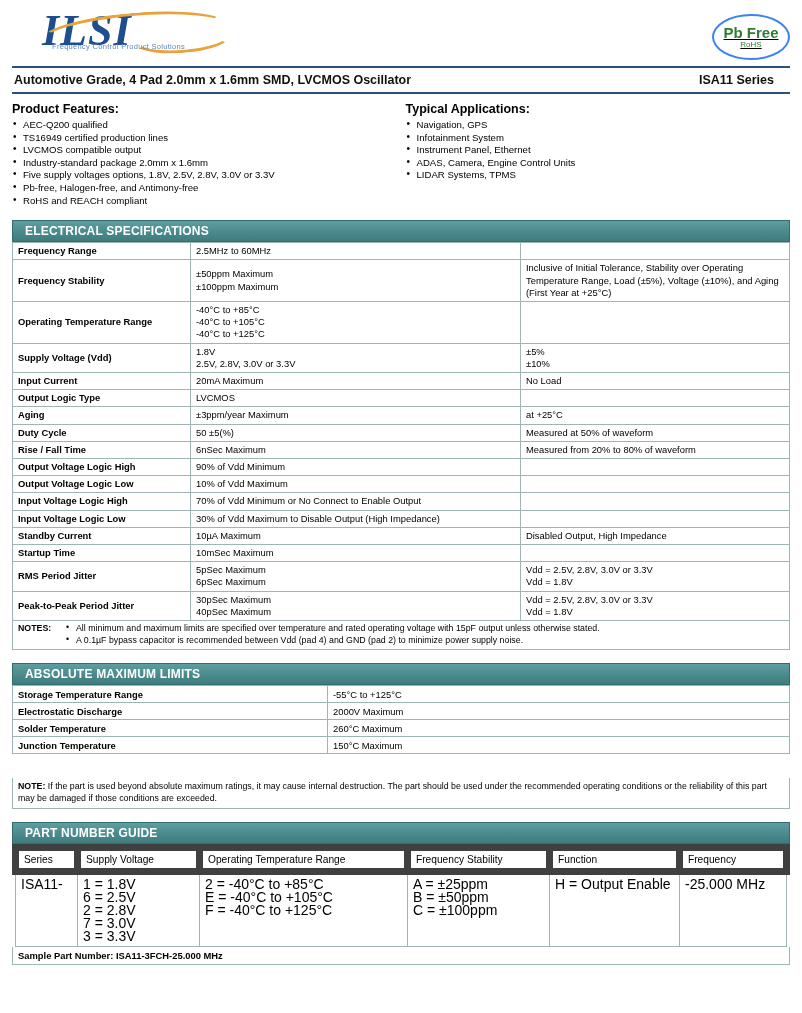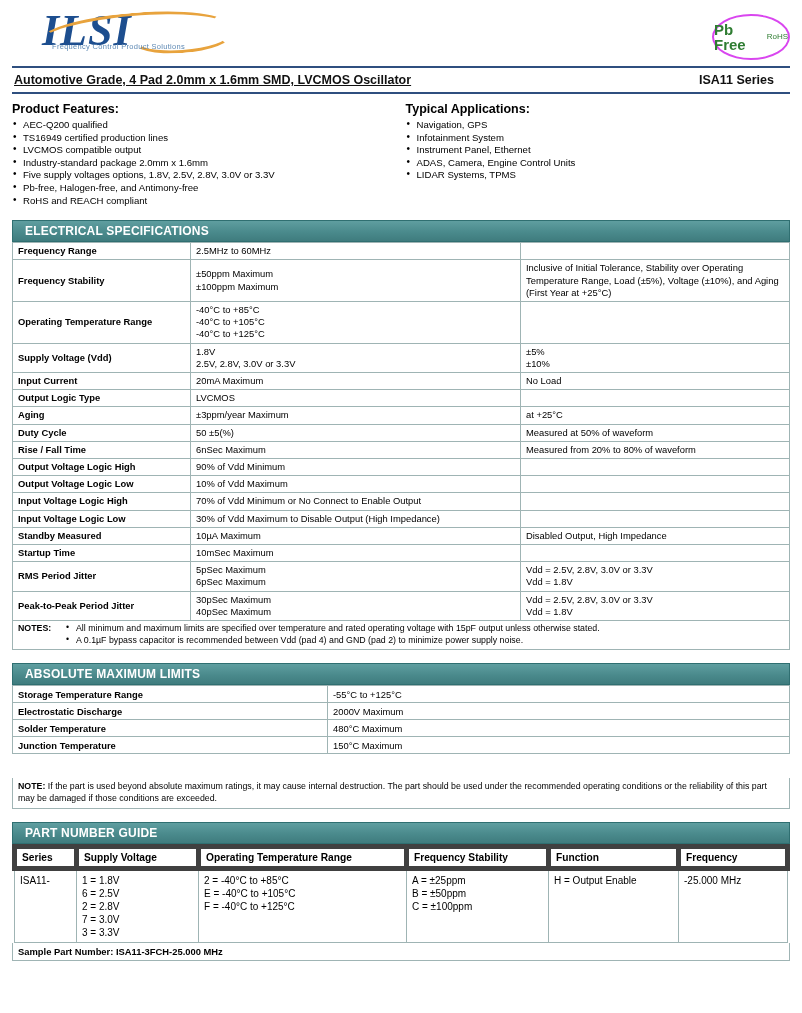--- a/index.html
+++ b/index.html
@@ -55,27 +55,28 @@
   .logo-tag {
     position: absolute;
     left: 40px; top: 33px;
     font-size: 7.5px;
     color: #5f8ab5;
     letter-spacing: 0.3px;
     font-family: "Liberation Sans", sans-serif;
   }
   .pbfree {
     width: 78px; height: 46px;
-    border: 2px solid #d946ef;
+    border: 2px solid #3b82f6;
     border-radius: 50%;
     display: flex;
-    flex-direction: row;
+    flex-direction: column;
     align-items: center;
     justify-content: center;
     margin-top: 2px;
+    text-decoration: underline;
   }
   .pbfree .pb-main {
     color: #2f7d32;
     font-weight: bold;
     font-size: 15px;
     line-height: 15px;
   }
   .pbfree .pb-sub {
     color: #2f7d32;
     font-size: 8px;
@@ -89,21 +90,20 @@
     padding: 5px 2px 5px 2px;
     display: flex;
     align-items: center;
     justify-content: space-between;
     margin-top: 2px;
   }
   .titlebar .t-left {
     font-size: 12.5px;
     font-weight: bold;
     color: #111;
-    text-decoration: underline;
   }
   .titlebar .t-right {
     font-size: 12.5px;
     font-weight: bold;
     color: #111;
     margin-right: 14px;
   }
 
   
   .two-col {
@@ -203,31 +203,31 @@
     border: 1px solid #9fb4b4;
     font-size: 9.4px;
     padding: 2.5px 5px;
     color: #000;
   }
   table.amax td.label { font-weight: bold; width: 315px; }
 
   
   table.png { width: 100%; border-collapse: collapse; table-layout: fixed; }
   table.png th {
-    border: 5px solid #404040;
+    border: 7px solid #404040;
     font-size: 10.2px;
-    font-weight: bold;
+    font-weight: normal;
     text-align: left;
     padding: 3px 5px;
     color: #000;
     background: #fff;
   }
   table.png td {
     border: 1px solid #9fb4b4;
-    font-size: 10px;
+    font-size: 14px;
     padding: 3px 5px;
     vertical-align: top;
     color: #000;
     line-height: 13px;
   }
   .sample {
     border: 1px solid #9fb4b4;
     border-top: none;
     font-size: 9.4px;
     font-weight: bold;
@@ -350,21 +350,21 @@
           <td class="label">Input Voltage Logic High</td>
           <td class="mid nowrap-lines">70% of Vdd Minimum or No Connect to Enable Output</td>
           <td class="nowrap-lines"></td>
         </tr>
         <tr>
           <td class="label">Input Voltage Logic Low</td>
           <td class="mid nowrap-lines">30% of Vdd Maximum to Disable Output (High Impedance)</td>
           <td class="nowrap-lines"></td>
         </tr>
         <tr>
-          <td class="label">Standby Measured</td>
+          <td class="label">Standby Current</td>
           <td class="mid nowrap-lines">10µA Maximum</td>
           <td class="nowrap-lines">Disabled Output, High Impedance</td>
         </tr>
         <tr>
           <td class="label">Startup Time</td>
           <td class="mid nowrap-lines">10mSec Maximum</td>
           <td class="nowrap-lines"></td>
         </tr>
         <tr>
           <td class="label">RMS Period Jitter</td>
@@ -398,21 +398,21 @@
         <tr>
           <td class="label">Storage Temperature Range</td>
           <td>-55°C to +125°C</td>
         </tr>
         <tr>
           <td class="label">Electrostatic Discharge</td>
           <td>2000V Maximum</td>
         </tr>
         <tr>
           <td class="label">Solder Temperature</td>
-          <td>480°C Maximum</td>
+          <td>260°C Maximum</td>
         </tr>
         <tr>
           <td class="label">Junction Temperature</td>
           <td>150°C Maximum</td>
         </tr>
       </tbody>
     </table>
     <div class="note-block">
       <b>NOTE:</b><span> If the part is used beyond absolute maximum ratings, it may cause internal destruction. The part should be used under the recommended operating conditions or the reliability of this part may be damaged if those conditions are exceeded.</span>
     </div>

